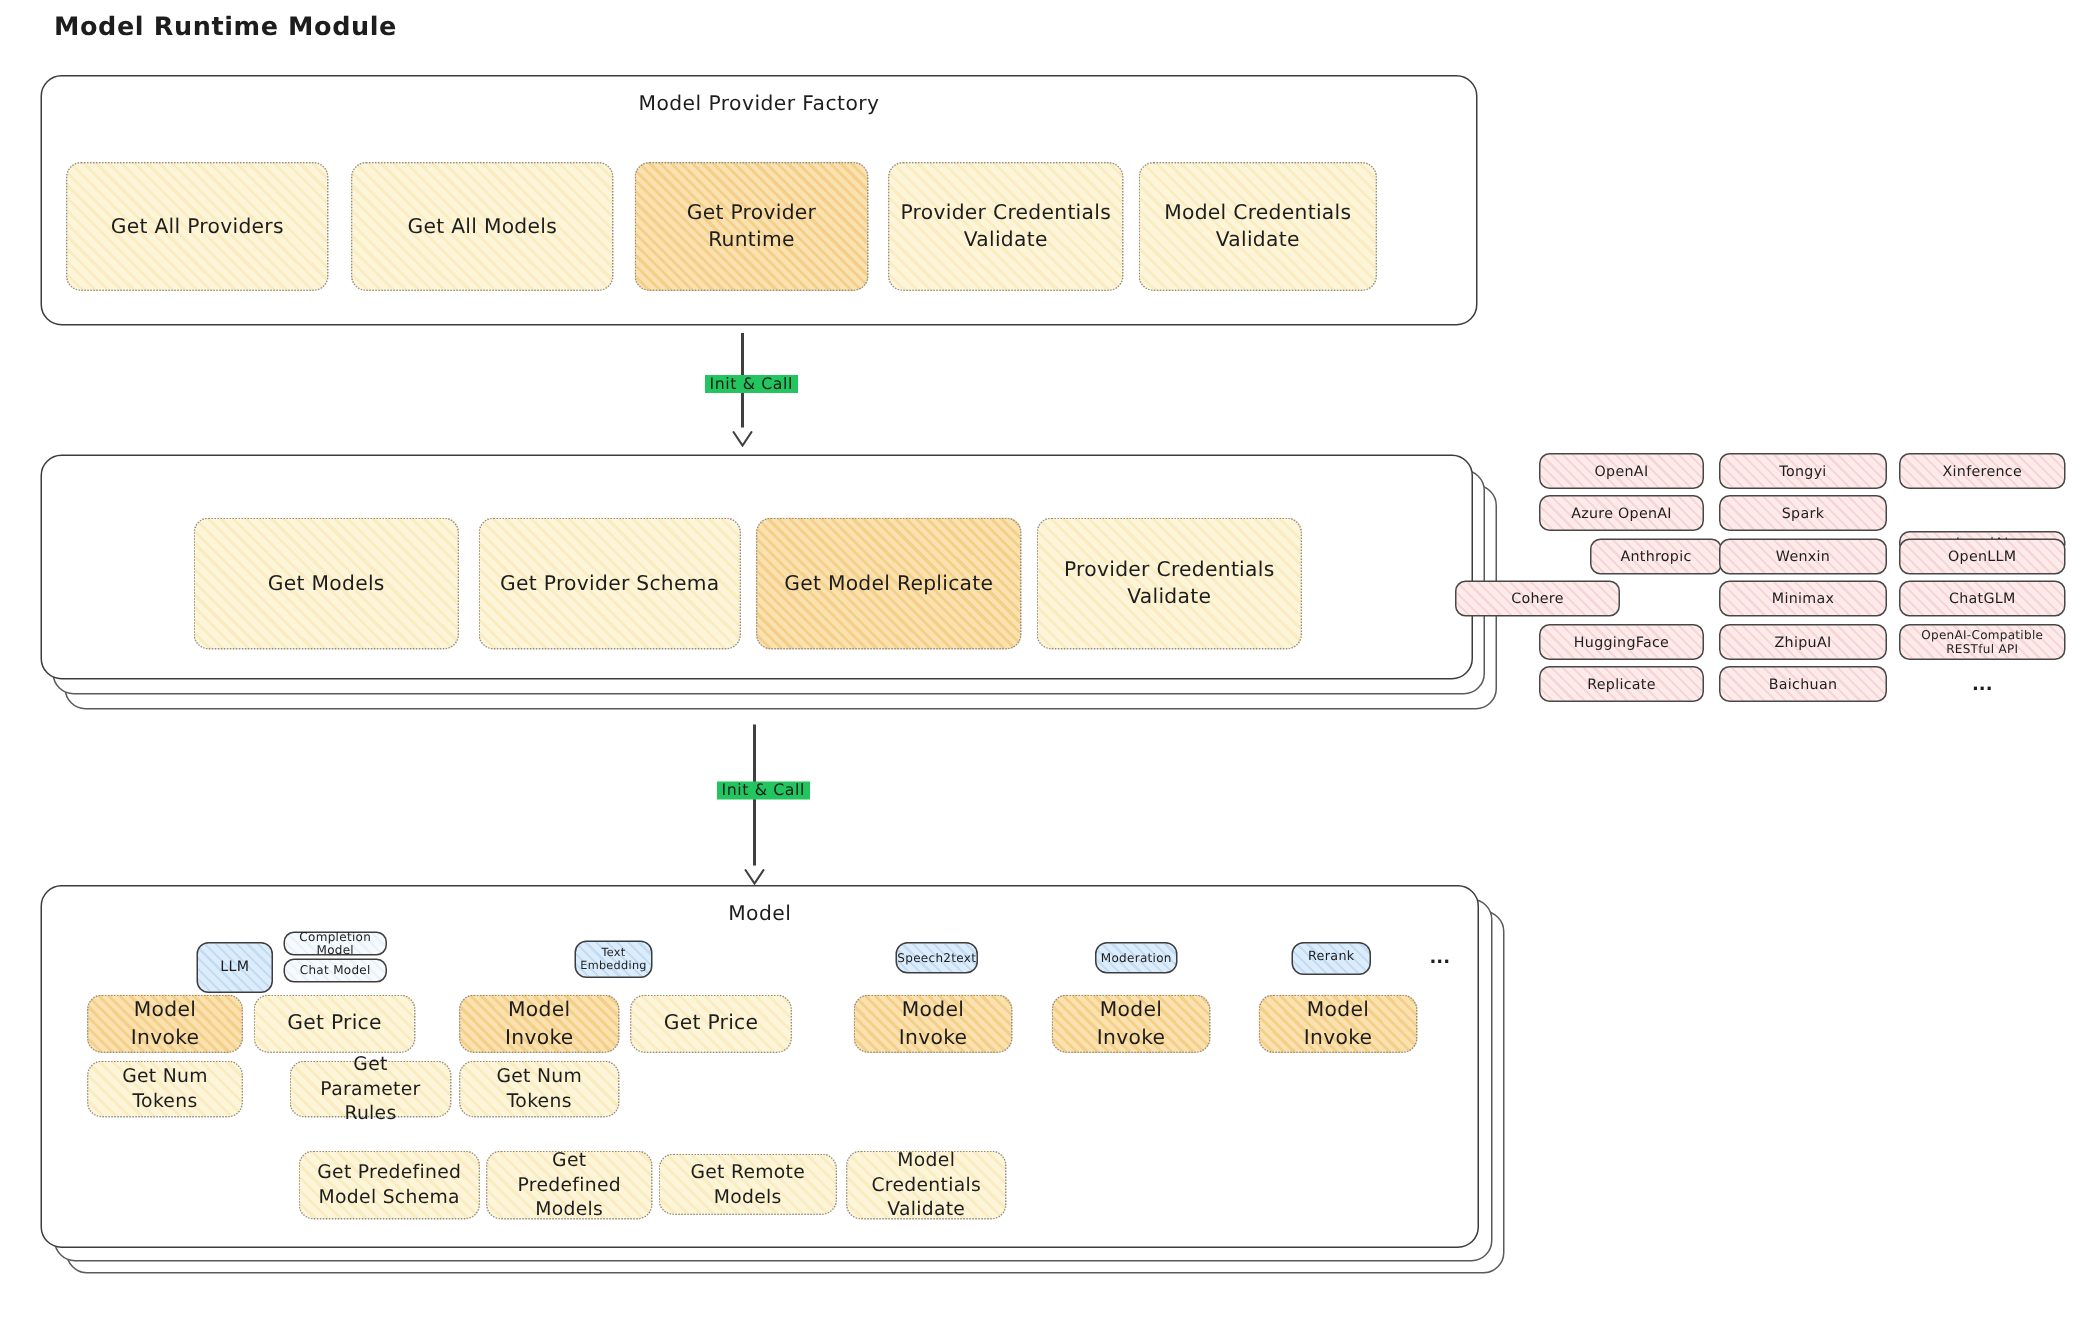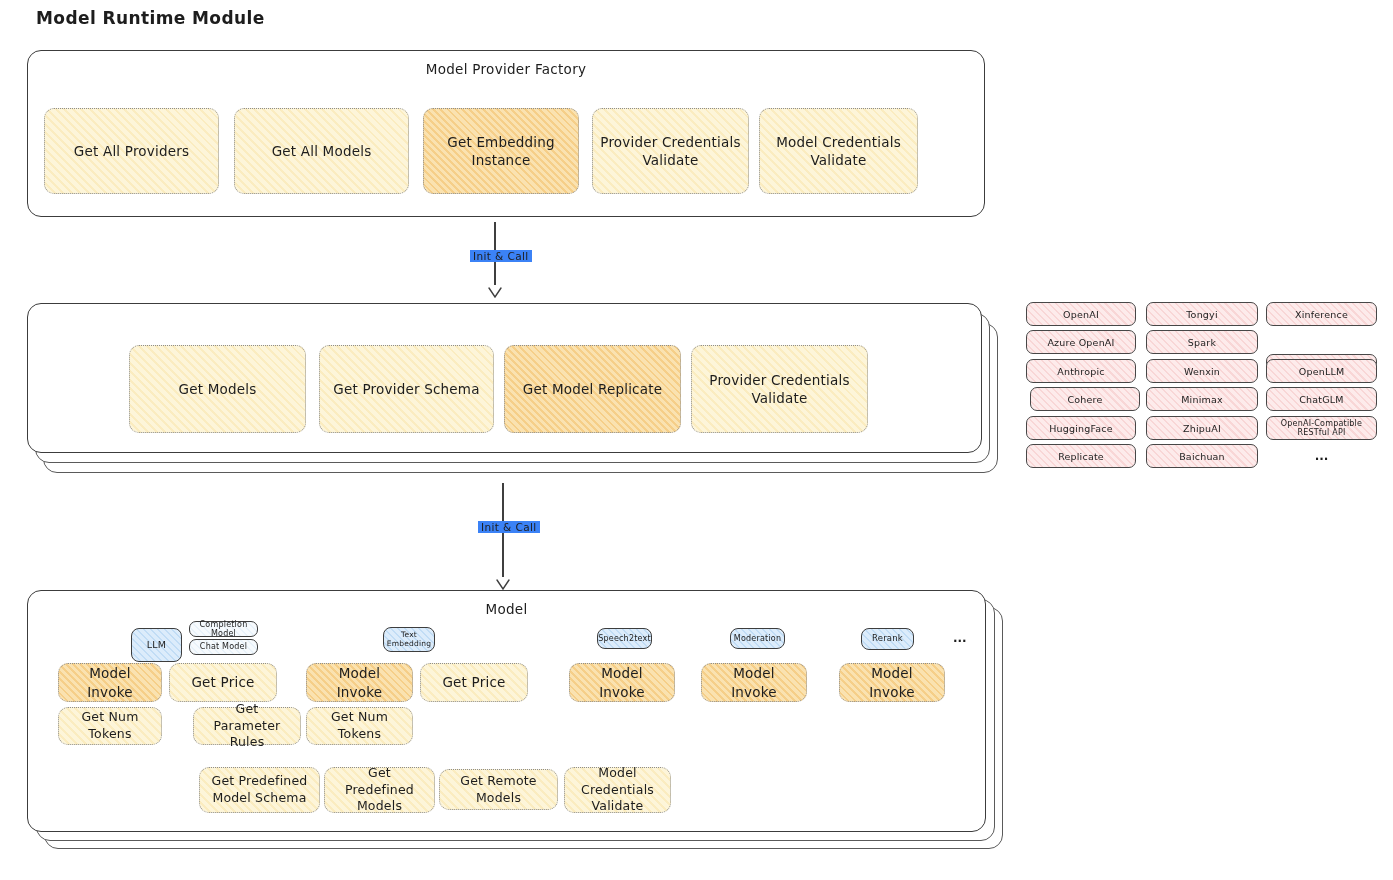--- a/index.html
+++ b/index.html
@@ -40,35 +40,35 @@
     background-color:#dcecfb;
     background-image:repeating-linear-gradient(45deg,rgba(137,188,233,.32) 0 1.5px,transparent 1.5px 5px);
   }
   .tag.lite{
     background-color:#f6fafd;
     background-image:repeating-linear-gradient(45deg,rgba(170,205,235,.18) 0 1.5px,transparent 1.5px 5px);
     border-radius:7px;
   }
   .arrow-line{position:absolute;width:1.5px;background:#3f3f3f;}
   .arrow-head{position:absolute;}
-  .arrow-label{position:absolute;font-size:10.5px;letter-spacing:.4px;background:#3b82f6;padding:0 3px;}
+  .arrow-label{position:absolute;font-size:10.5px;letter-spacing:.4px;background:#22c55e;padding:0 3px;}
   .dots{position:absolute;font-size:12px;font-weight:600;}
 </style>
 </head>
 <body>
 
 <div class="canvas">
 
   <div class="main-title">Model Runtime Module</div>
 
   <section class="panel" style="left:27px;top:50px;width:958px;height:167px;">
     <div class="panel-title">Model Provider Factory</div>
     <div class="fbox yellow" style="left:16px;top:57px;width:175px;height:86px;">Get All Providers</div>
     <div class="fbox yellow" style="left:206px;top:57px;width:175px;height:86px;">Get All Models</div>
-    <div class="fbox orange" style="left:395px;top:57px;width:156px;height:86px;">Get Embedding Instance</div>
+    <div class="fbox orange" style="left:395px;top:57px;width:156px;height:86px;">Get Provider Runtime</div>
     <div class="fbox yellow" style="left:564px;top:57px;width:157px;height:86px;">Provider Credentials Validate</div>
     <div class="fbox yellow" style="left:731px;top:57px;width:159px;height:86px;">Model Credentials Validate</div>
   </section>
 
   <div class="arrow-line" style="left:494px;top:222px;height:63px;"></div>
   <span class="arrow-head" style="left:488px;top:283px;">
     <svg width="14" height="11" viewBox="0 0 14 11">
         <path d="M1 1 L7 10 L13 1" fill="none" stroke="#3f3f3f" stroke-width="1.4" stroke-linecap="round"></path>
       </svg>
   </span>
@@ -78,22 +78,22 @@
   <div class="stack" style="left:35px;top:313px;width:955px;height:150px;"></div>
   <section class="panel" style="left:27px;top:303px;width:955px;height:150px;">
     <div class="fbox yellow" style="left:101px;top:41px;width:177px;height:88px;">Get Models</div>
     <div class="fbox yellow" style="left:291px;top:41px;width:175px;height:88px;">Get Provider Schema</div>
     <div class="fbox orange" style="left:476px;top:41px;width:177px;height:88px;">Get Model Replicate</div>
     <div class="fbox yellow" style="left:663px;top:41px;width:177px;height:88px;">Provider Credentials Validate</div>
   </section>
 
   <div class="pcell" style="left:1026px;top:302px;width:110px;height:24px;">OpenAI</div>
   <div class="pcell" style="left:1026px;top:330px;width:110px;height:24px;">Azure OpenAI</div>
-  <div class="pcell" style="left:1026px;top:359px;width:110px;height:24px;">Anthropic</div>
-  <div class="pcell" style="left:1030px;top:387px;width:110px;height:24px;">Cohere</div>
+  <div class="pcell" style="left:1060px;top:359px;width:88px;height:24px;">Anthropic</div>
+  <div class="pcell" style="left:970px;top:387px;width:110px;height:24px;">Cohere</div>
   <div class="pcell" style="left:1026px;top:416px;width:110px;height:24px;">HuggingFace</div>
   <div class="pcell" style="left:1026px;top:444px;width:110px;height:24px;">Replicate</div>
 
   <div class="pcell" style="left:1146px;top:302px;width:112px;height:24px;">Tongyi</div>
   <div class="pcell" style="left:1146px;top:330px;width:112px;height:24px;">Spark</div>
   <div class="pcell" style="left:1146px;top:359px;width:112px;height:24px;">Wenxin</div>
   <div class="pcell" style="left:1146px;top:387px;width:112px;height:24px;">Minimax</div>
   <div class="pcell" style="left:1146px;top:416px;width:112px;height:24px;">ZhipuAI</div>
   <div class="pcell" style="left:1146px;top:444px;width:112px;height:24px;">Baichuan</div>
 

